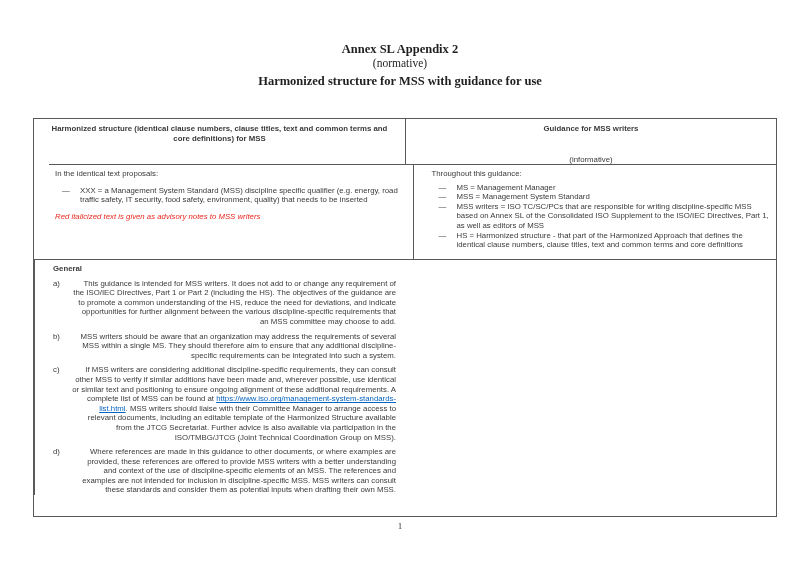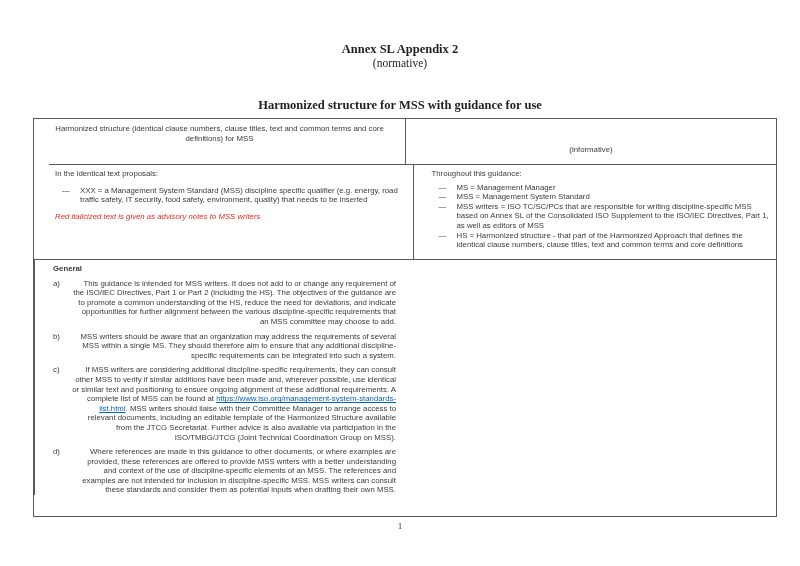--- a/index.html
+++ b/index.html
@@ -8,34 +8,34 @@
     position:relative; width:788px; height:566px; background:#ffffff;
     overflow:hidden; color:var(--text,#3a3a3a);
     font-family:"Liberation Sans", sans-serif;
   }
   .titles {
     position:absolute; top:43px; left:0; width:800px; text-align:center;
     font-family:"Liberation Serif", serif; color:#1f1f1f;
   }
   .title1 { font-size:12.5px; font-weight:bold; line-height:13px; }
   .title2 { font-size:11.5px; line-height:12px; margin-top:1px; }
-  .subtitle { font-size:12.5px; font-weight:bold; line-height:13px; margin-top:30px;font-family:Liberation Serif, serif; }
+  .subtitle { font-size:12.5px; font-weight:bold; line-height:13px; margin-top:6px;font-family:Liberation Serif, serif; }
 
   .doc-table {
     position:absolute; left:33px; top:118px; width:744px;
     border:1px solid var(--border-gray,#595959);
     font-size:7.8px; line-height:9.6px; color:var(--text,#3a3a3a);
   }
   .t-row { display:flex; }
   .t-row + .t-row { border-top:1px solid var(--border-gray,#595959); }
   .cell { width:50%; overflow:hidden; }
   .cell + .cell { border-left:1px solid var(--border-gray,#595959);padding-left:18px; }
   .hdr-row { height:45px; }
   .hdr-row .cell { text-align:center; padding:5px 12px 0 12px; }
-  .hdr-title { font-weight:normal; }
+  .hdr-title { font-weight:bold; }
   .hdr-sub { margin-top:21px; }
   .row1 { height:95px;margin-left:15px; }
   .row2 { height:257px;flex-direction:column; }
   .cell-pad { padding:4px 6px 0 6px; }
 
   .bullet-list { margin-top:7px; }
   .bullet-row { display:flex; padding-left:7px; }
   .dash { width:18px; flex:none; }
   .bullet-text { flex:1; }
 
@@ -64,20 +64,21 @@
   </div>
 
   <div class="doc-table">
 
     <div class="t-row hdr-row">
       <div class="cell">
         <div class="hdr-title">Harmonized structure (identical clause numbers, clause titles, text and common terms and core definitions) for MSS</div>
         <div class="hdr-sub">(normative)</div>
       </div>
       <div class="cell">
+        <div class="hdr-title">Guidance for MSS writers</div>
         <div class="hdr-sub">(informative)</div>
       </div>
     </div>
 
     <div class="t-row row1">
       <div class="cell cell-pad">
         <div>In the identical text proposals:</div>
         <div class="bullet-list">
             <div class="bullet-row">
               <span class="dash">—</span>

